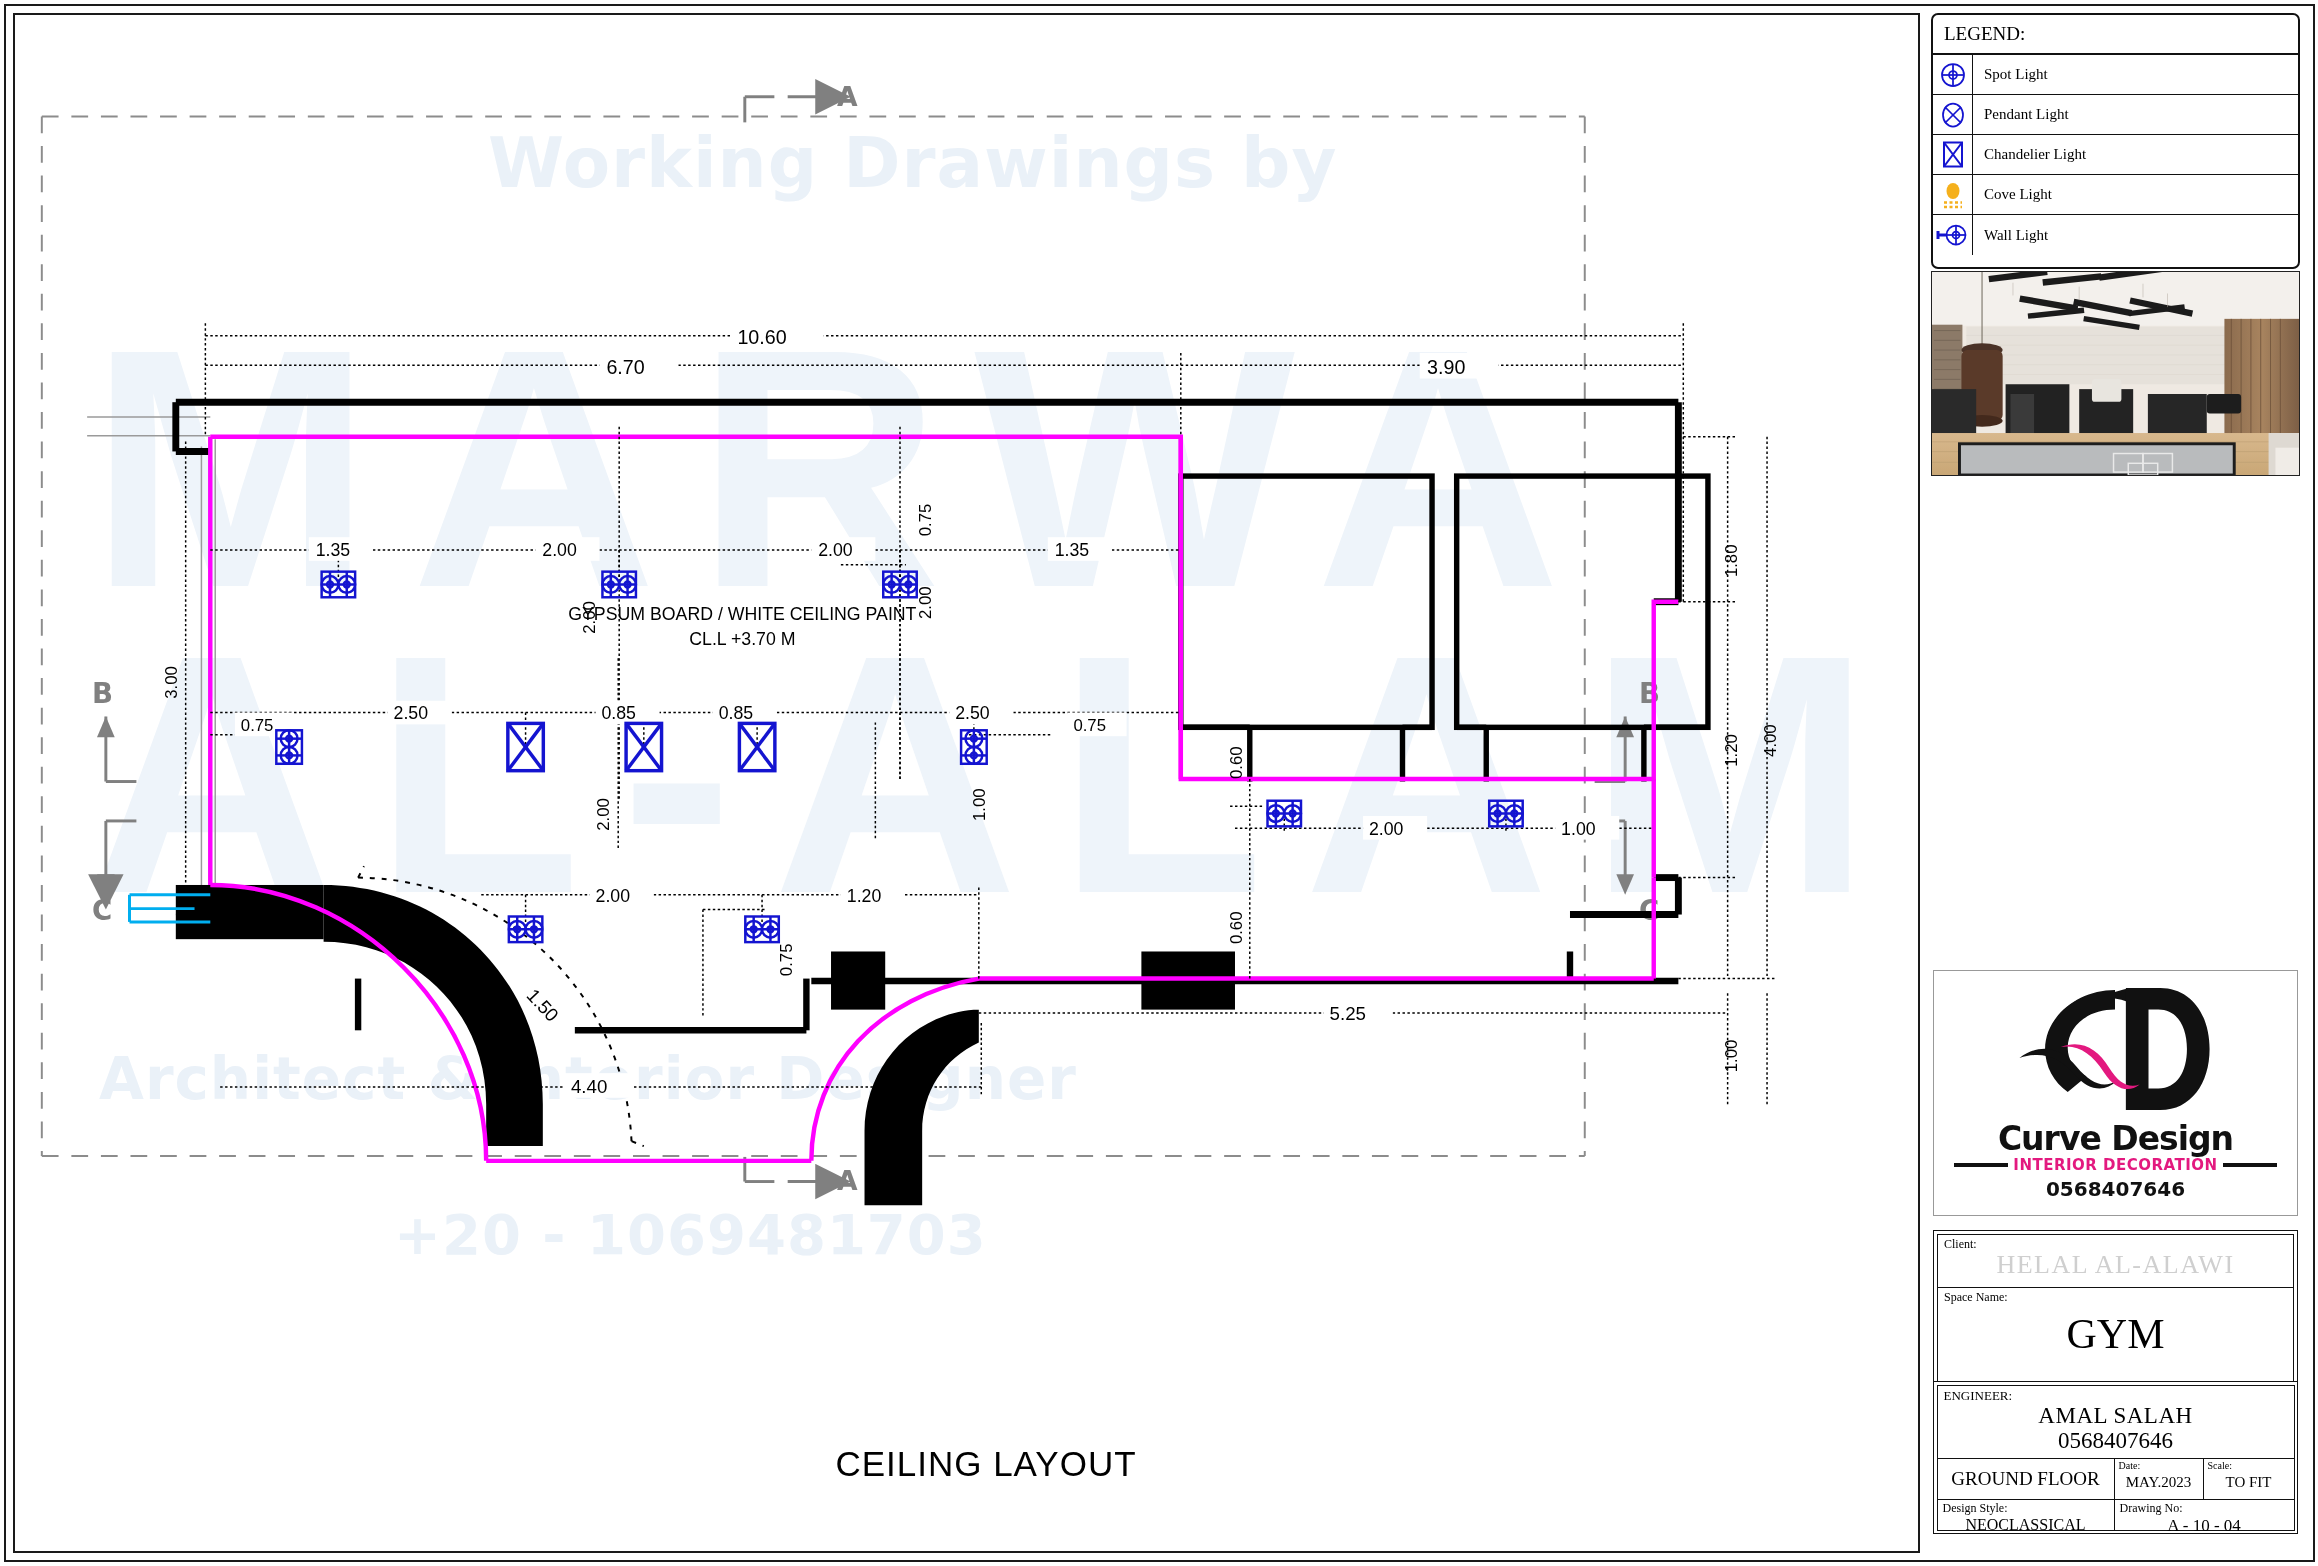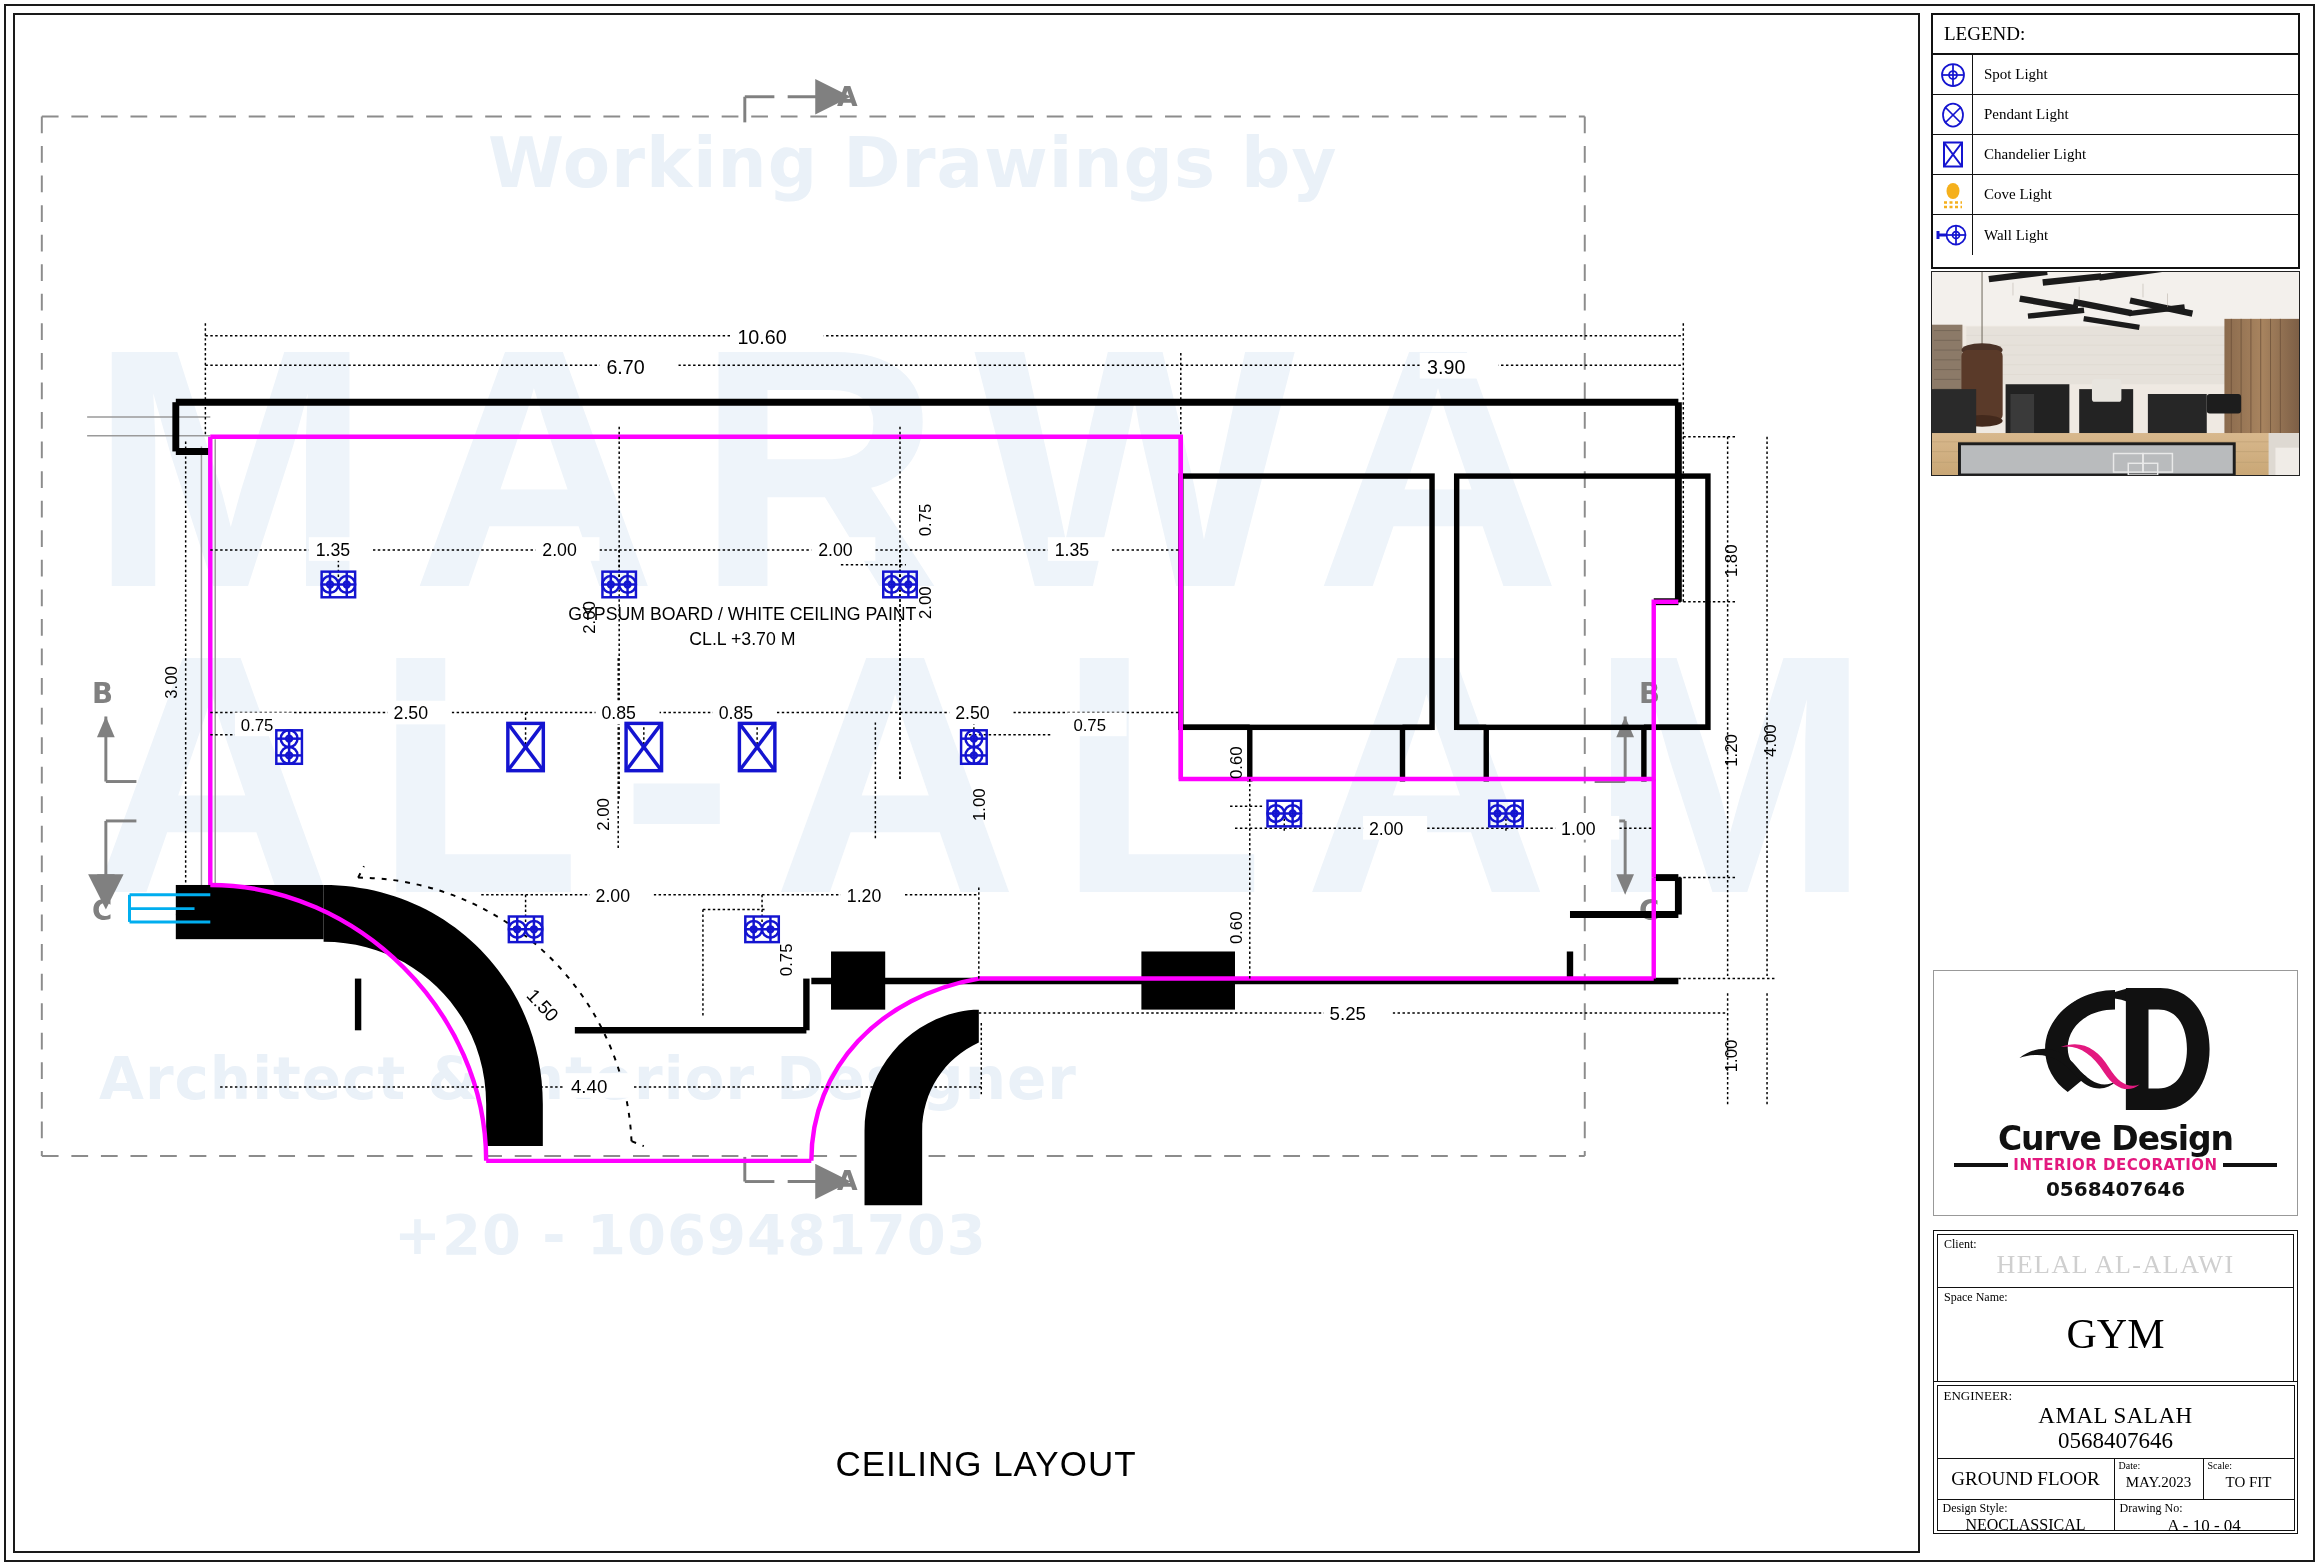--- a/index.html
+++ b/index.html
@@ -45,21 +45,21 @@
     font-size:35px;font-family:Liberation Sans, sans-serif;letter-spacing:1px;
   }
 
   
   #right-column{position:absolute;left:1927px;top:13px;width:380px;height:1540px;}
 
   .panel{
     position:absolute;border:2px solid #111;background:#fff;box-sizing:border-box;
   }
   
-  #legend-panel{left:4px;top:0px;width:369px;height:256px;}
+  #legend-panel{left:4px;top:0px;width:369px;height:256px;border-radius:7px;}
   #legend-title{
     height:40px;border-bottom:2px solid #111;box-sizing:border-box;
     display:flex;align-items:center;padding-left:11px;
     font-size:19px;font-family:"Liberation Serif",serif;
   }
   .legend-row{
     display:flex;height:40px;border-bottom:1.5px solid #111;box-sizing:border-box;
   }
   .legend-row:last-child{border-bottom:none;}
   .legend-sym{

